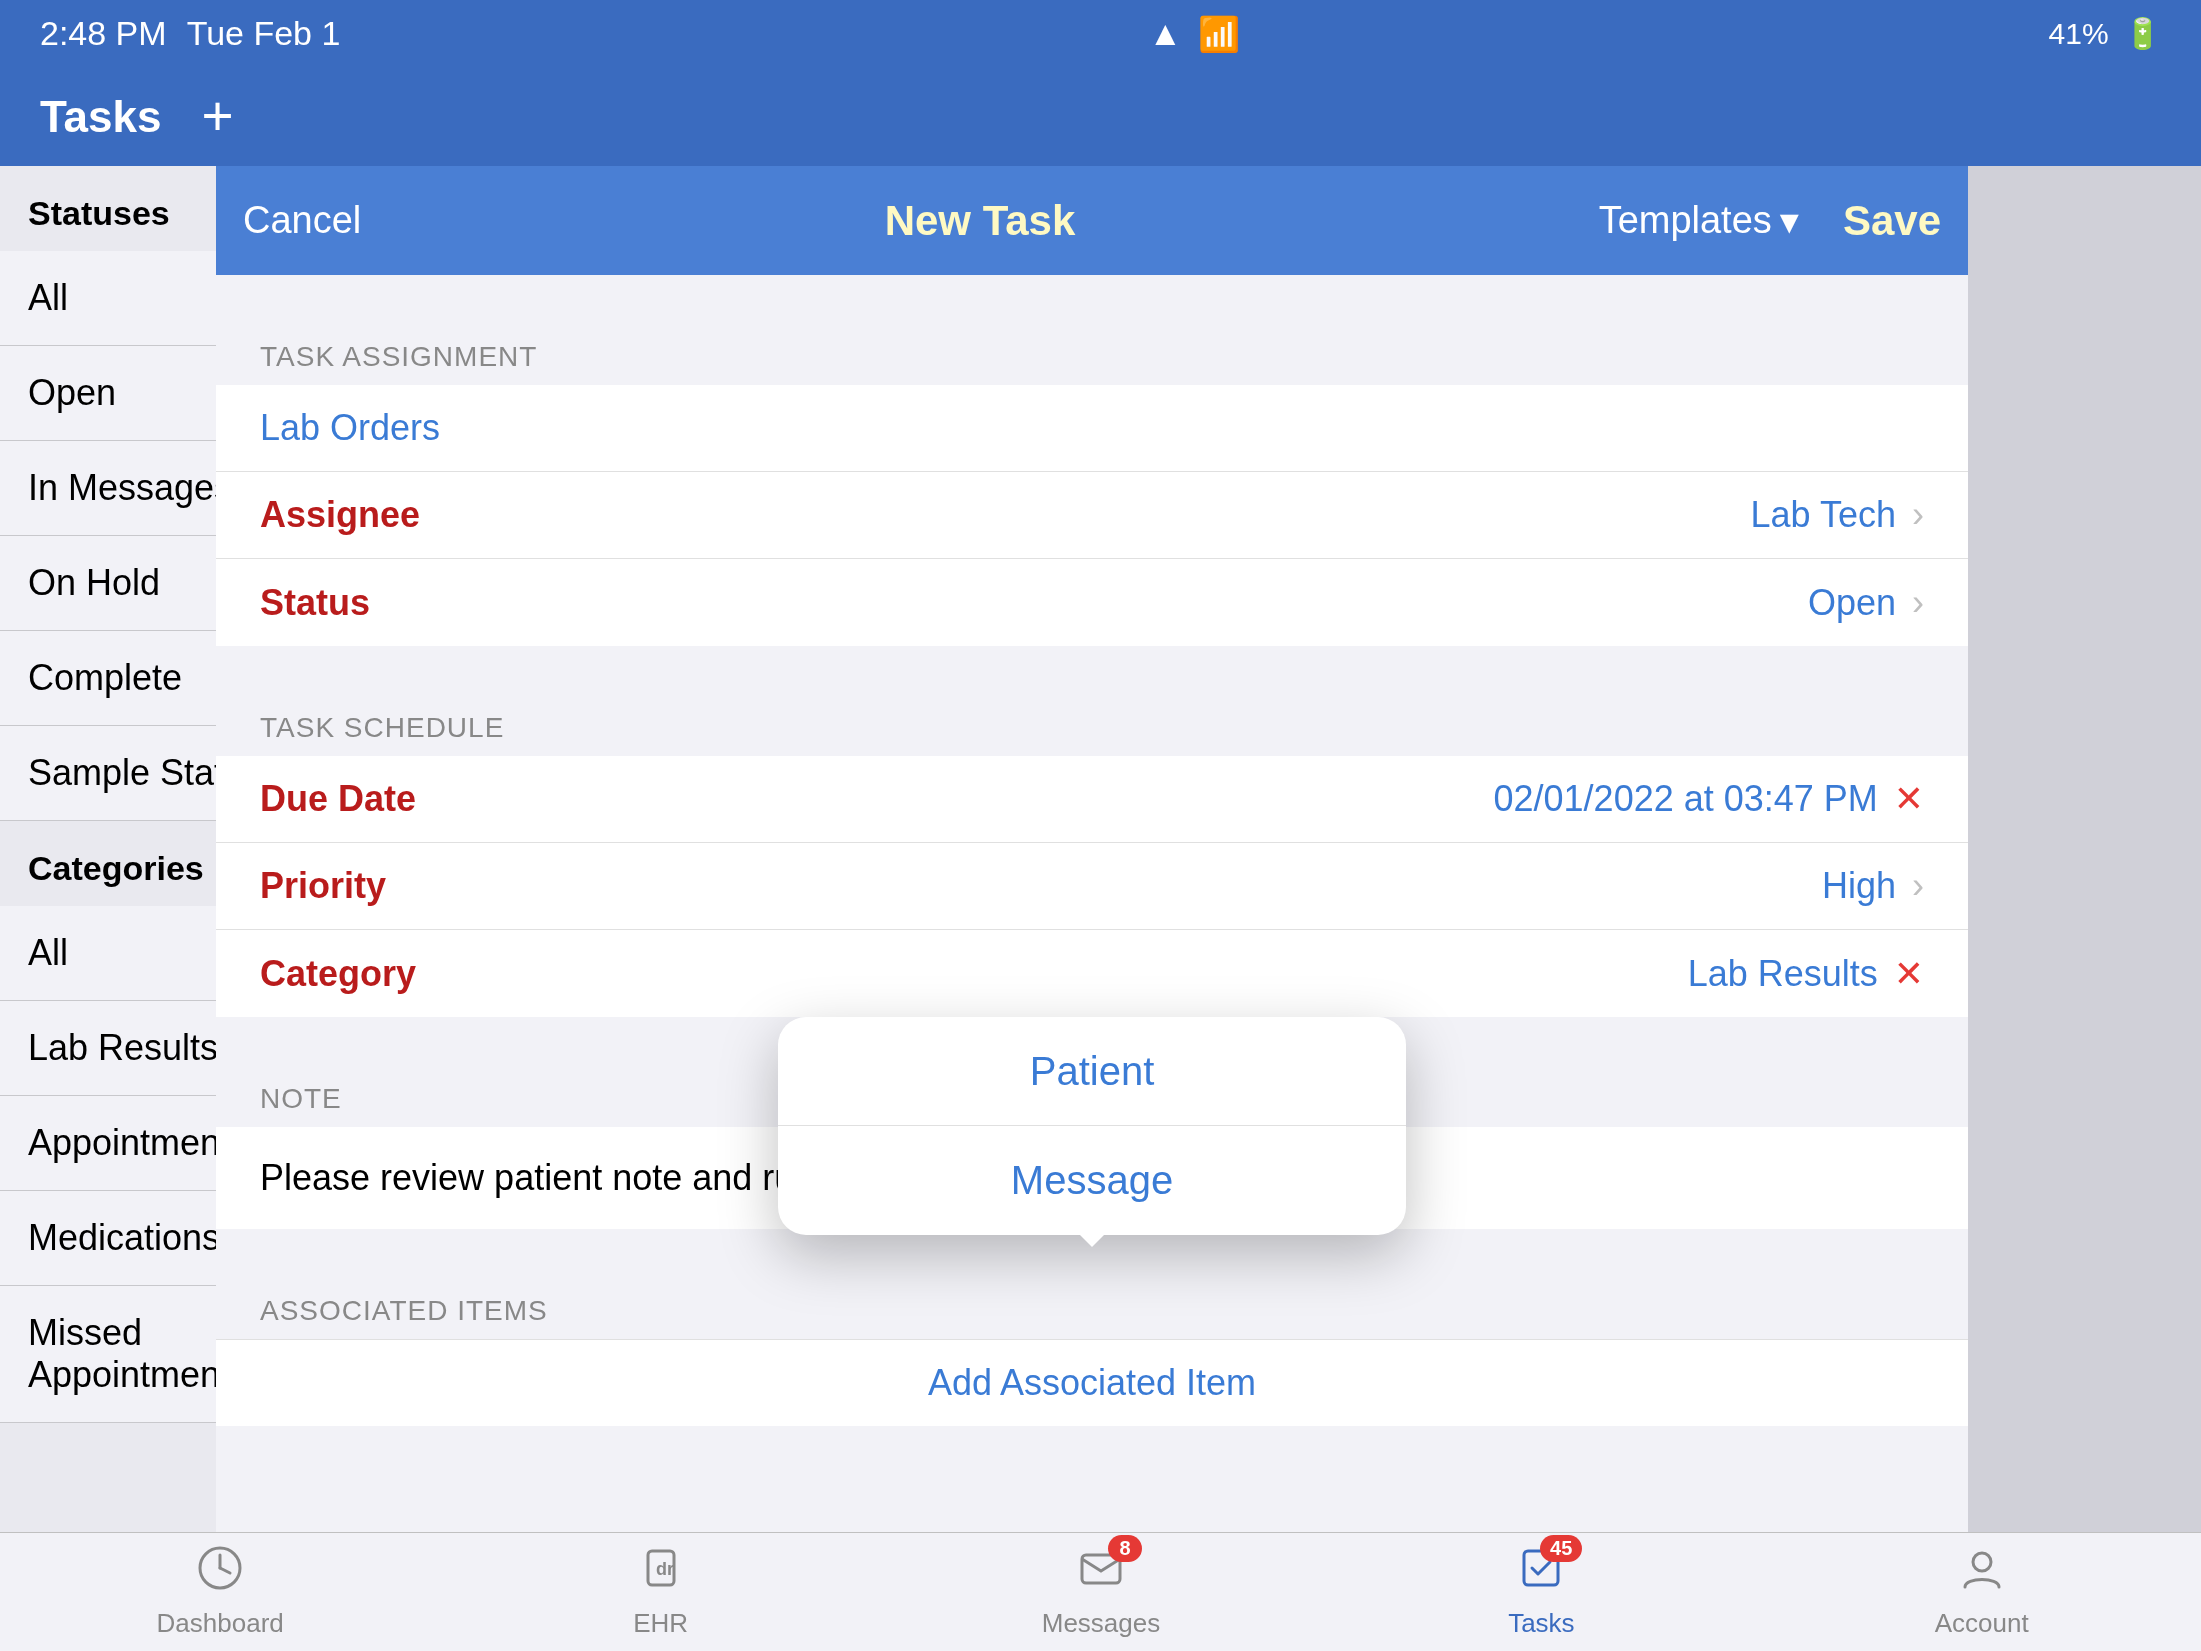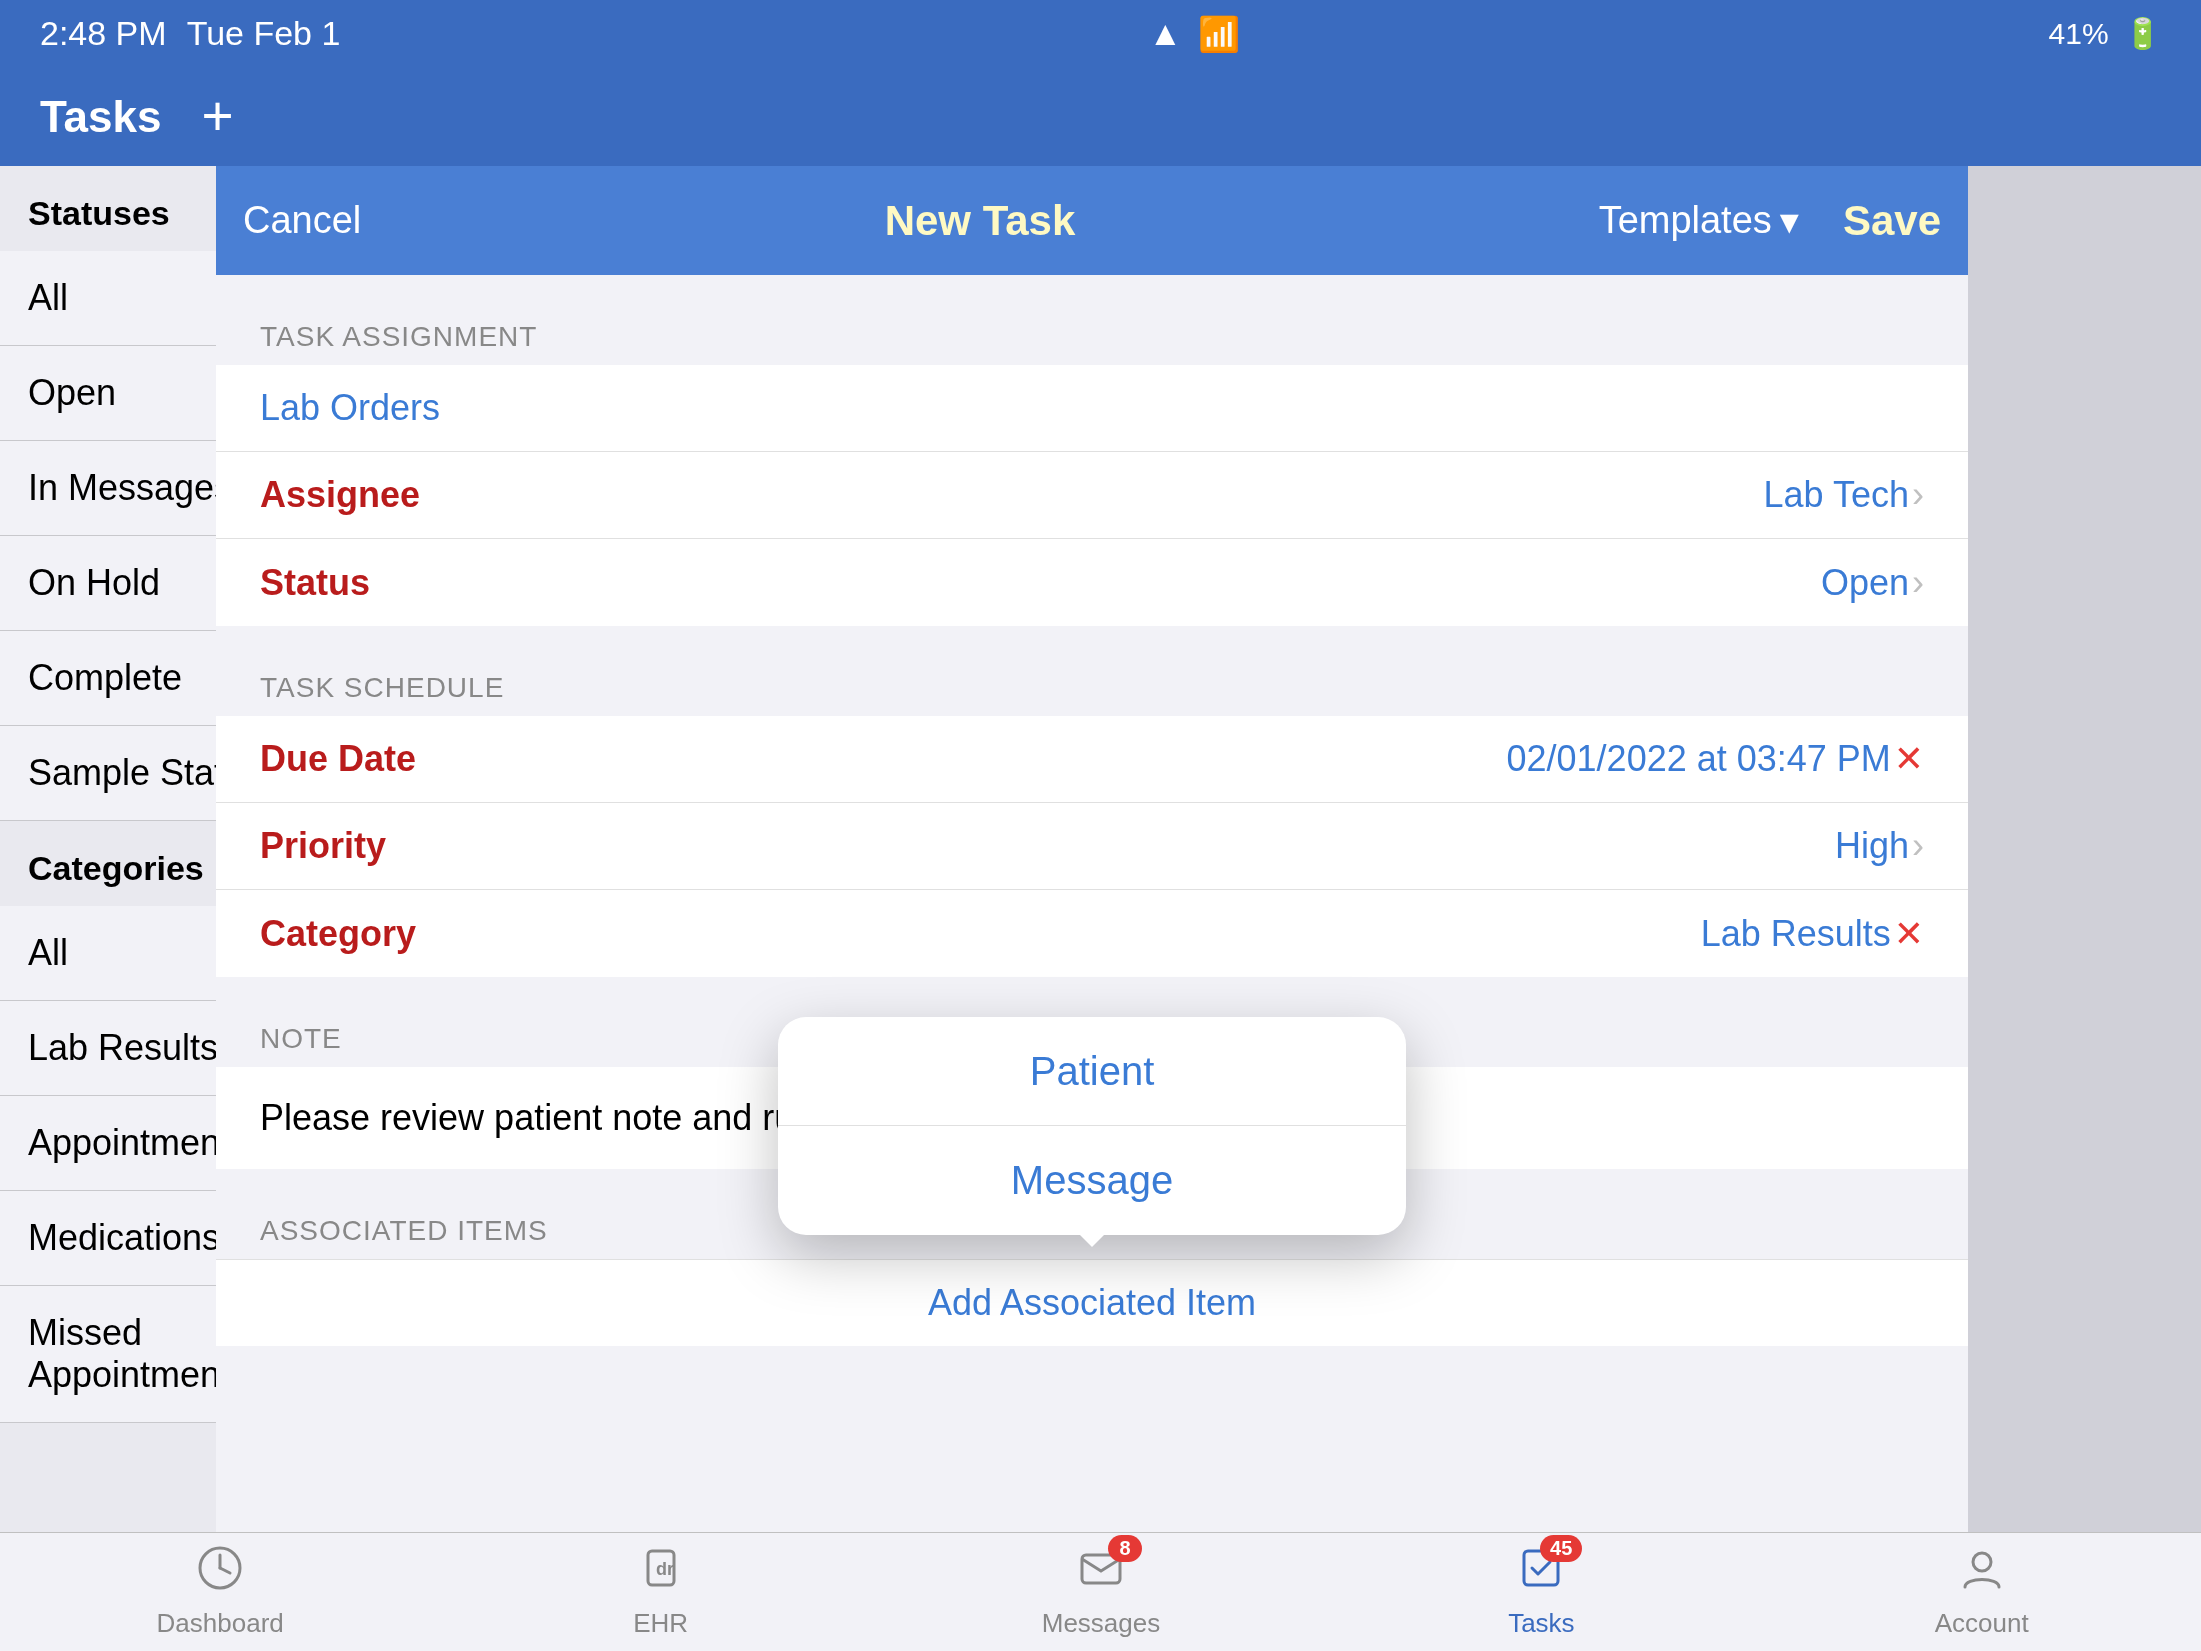--- a/index.html
+++ b/index.html
@@ -205,20 +205,21 @@
     }
 
     
     .section-label {
       font-size: 28px;
       color: #888;
       letter-spacing: 1px;
       text-transform: uppercase;
       padding: 46px 44px 12px;
       background: #f2f2f7;
+      margin-top: 20px;
     }
 
     
     .form-card {
       background: white;
       margin: 0;
     }
     .form-row {
       display: flex;
       align-items: center;
@@ -229,21 +230,21 @@
     }
     .form-row:last-child { border-bottom: none; }
     .form-row-label {
       font-size: 36px;
       color: #b91c1c;
       font-weight: bold;
     }
     .form-row-value {
       display: flex;
       align-items: center;
-      gap: 3px;
+      gap: 16px;
       font-size: 36px;
       color: #3a7bd5;
     }
     .form-row-value .chevron {
       color: #c0c0c0;
       font-size: 36px;
     }
     .form-row-value .x-icon {
       color: #e53935;
       font-size: 36px;

